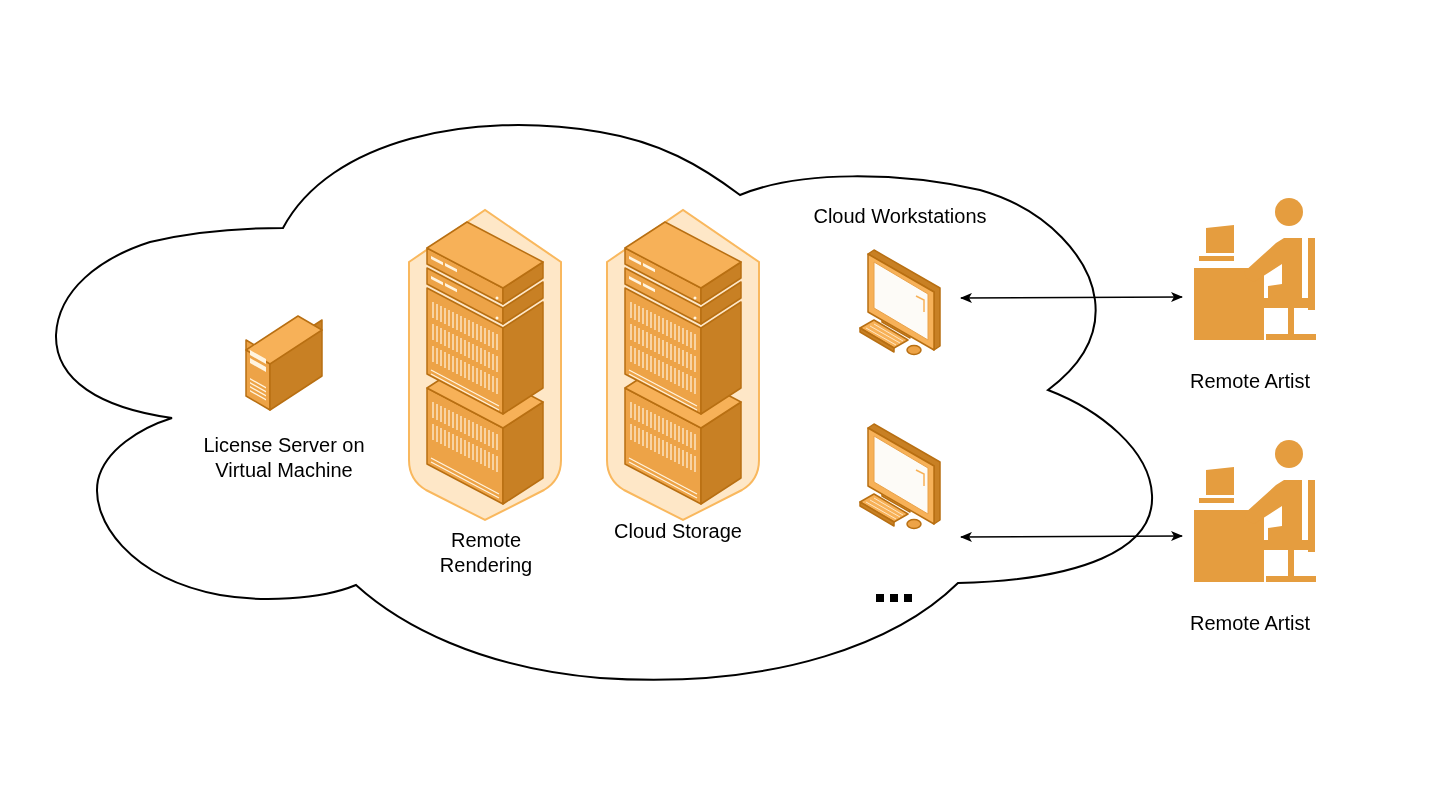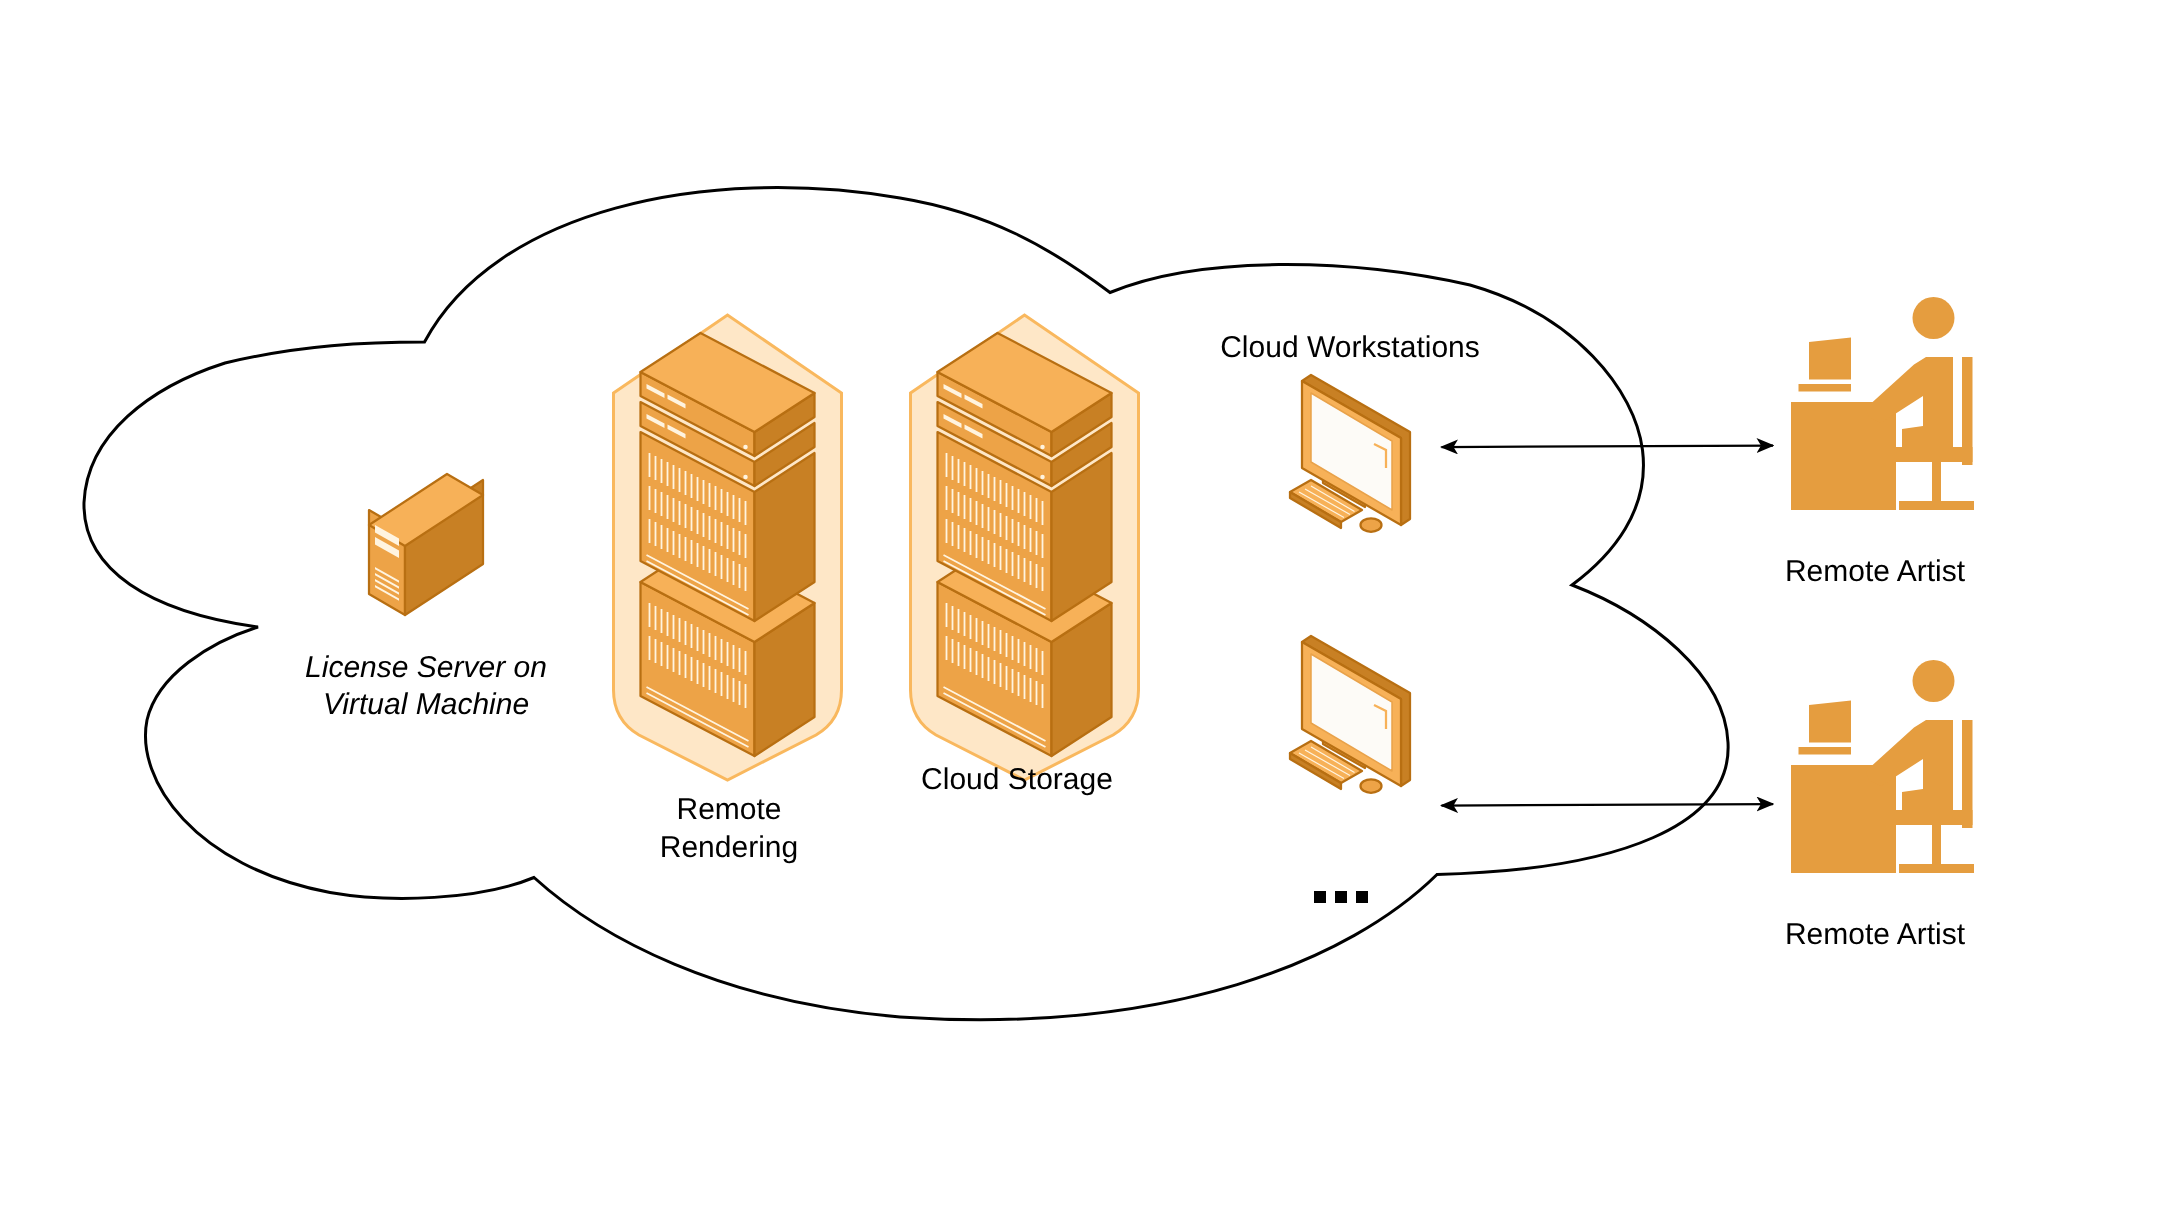--- a/index.html
+++ b/index.html
@@ -153,20 +153,20 @@
     <rect x="904" y="594" width="8" height="8"></rect>
   </g>
 
   <line x1="961" y1="298" x2="1182" y2="297" stroke="#000" stroke-width="1.5" marker-start="url(#arrowhead)" marker-end="url(#arrowhead)"></line>
   <line x1="961" y1="537" x2="1182" y2="536" stroke="#000" stroke-width="1.5" marker-start="url(#arrowhead)" marker-end="url(#arrowhead)"></line>
 
   <use href="#artist" x="1194" y="198"></use>
   <use href="#artist" x="1194" y="440"></use>
 </svg>
 
-<div class="lbl" style="left:184px; top:433px; width:200px;font-style:italic;">License Server on
+<div class="lbl" style="left:184px; top:433px; width:200px;">License Server on
 Virtual Machine</div>
 <div class="lbl" style="left:416px; top:528px; width:140px;">Remote
 Rendering</div>
-<div class="lbl" style="left:598px; top:508px; width:160px;">Cloud Storage</div>
-<div class="lbl" style="left:790px; top:204px; width:220px;margin-top:16px;">Cloud Workstations</div>
+<div class="lbl" style="left:598px; top:519px; width:160px;">Cloud Storage</div>
+<div class="lbl" style="left:790px; top:204px; width:220px;">Cloud Workstations</div>
 <div class="lbl" style="left:1170px; top:369px; width:160px;">Remote Artist</div>
 <div class="lbl" style="left:1170px; top:611px; width:160px;">Remote Artist</div>
 
 </body></html>

